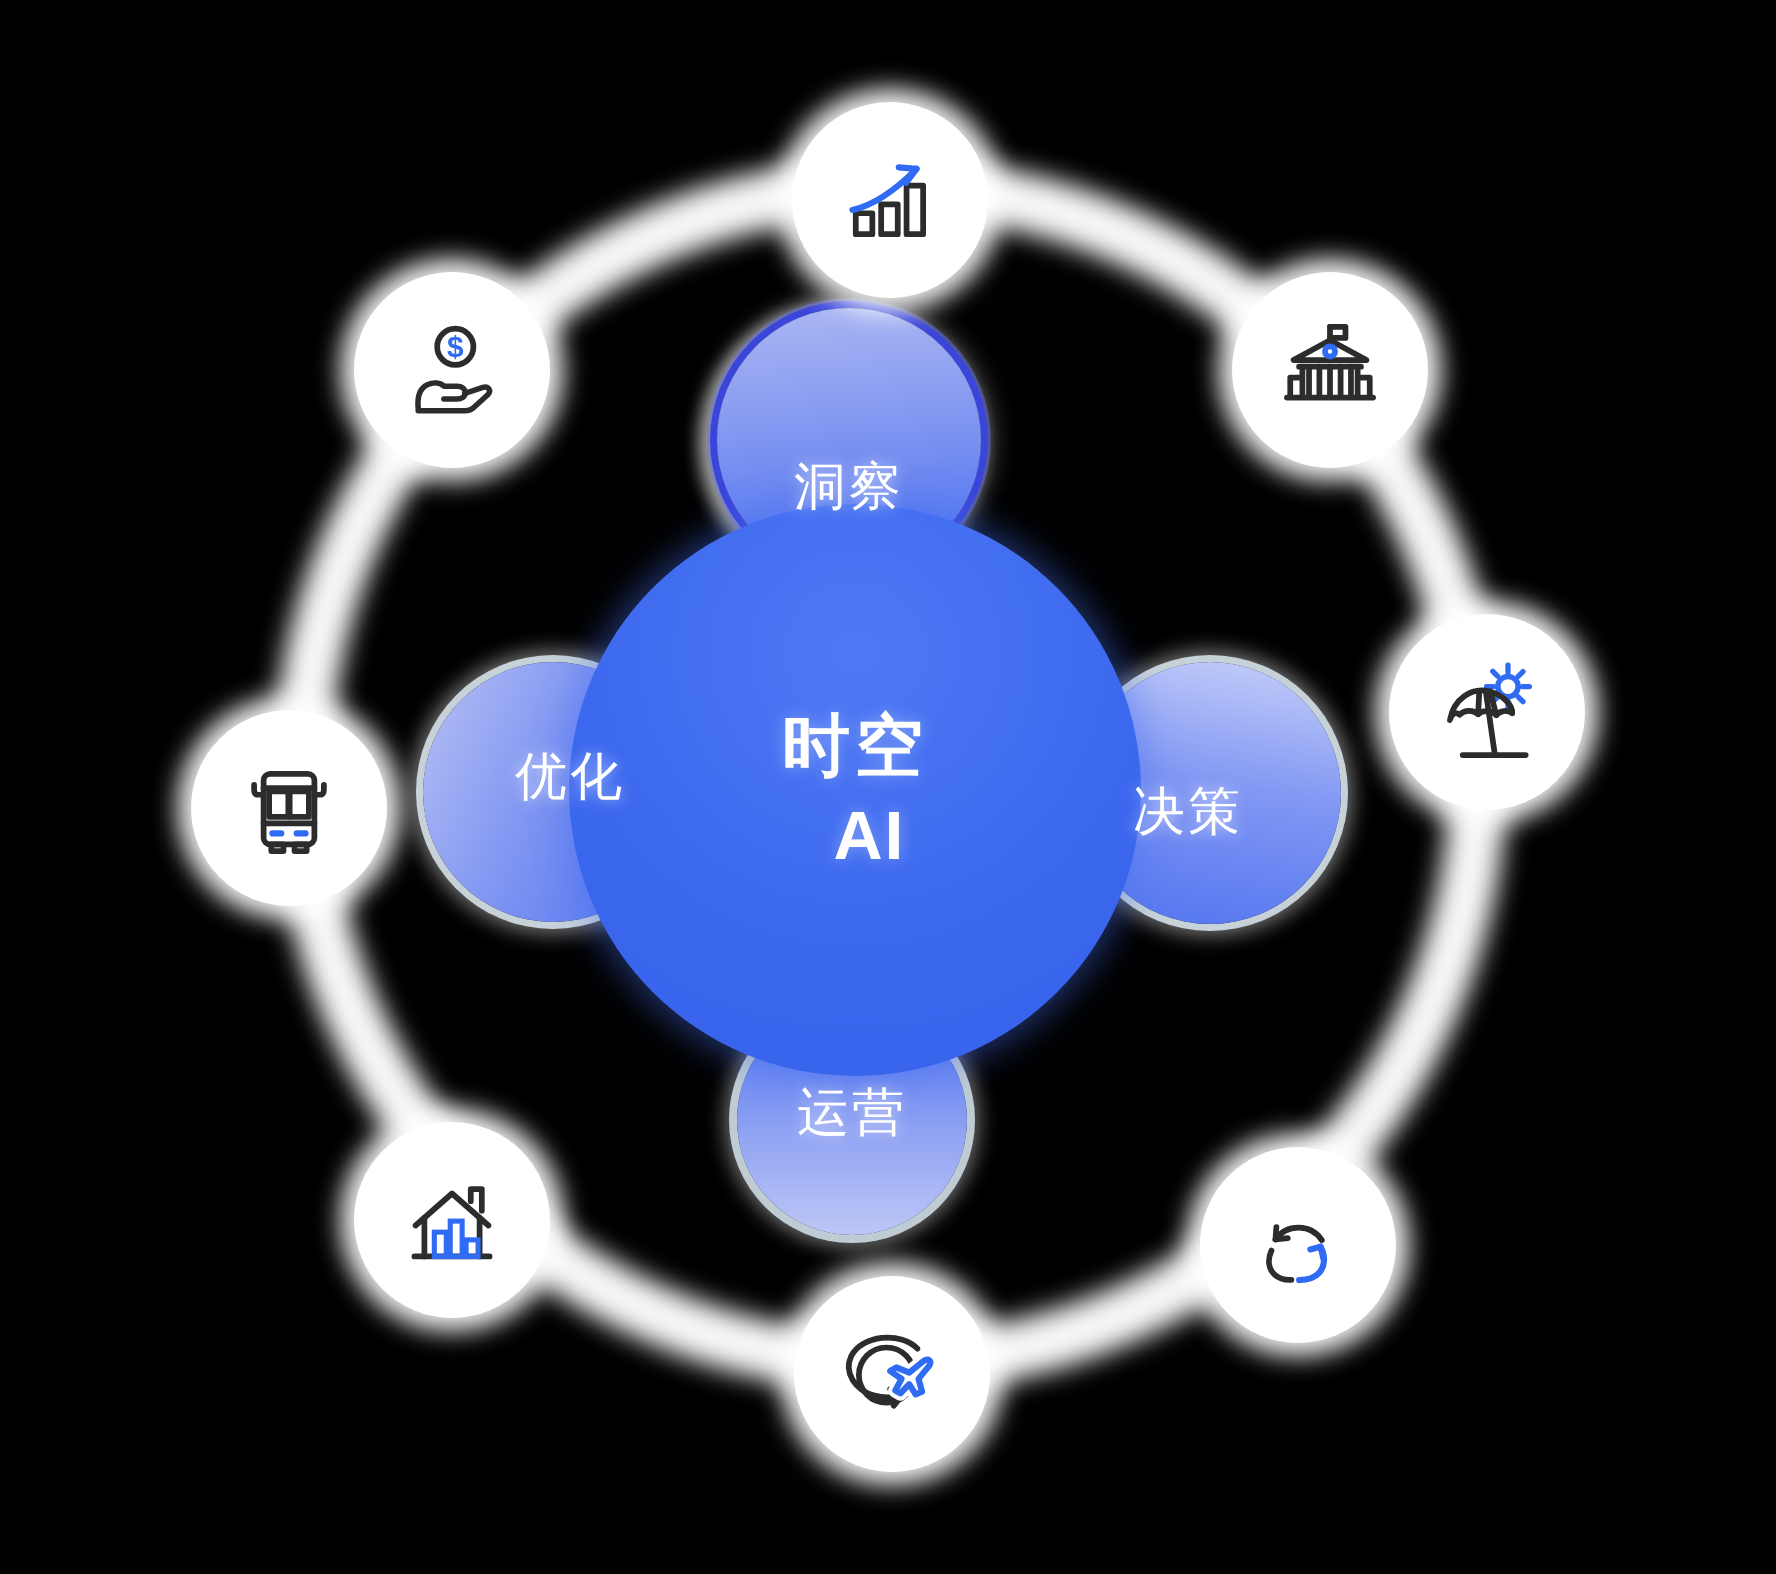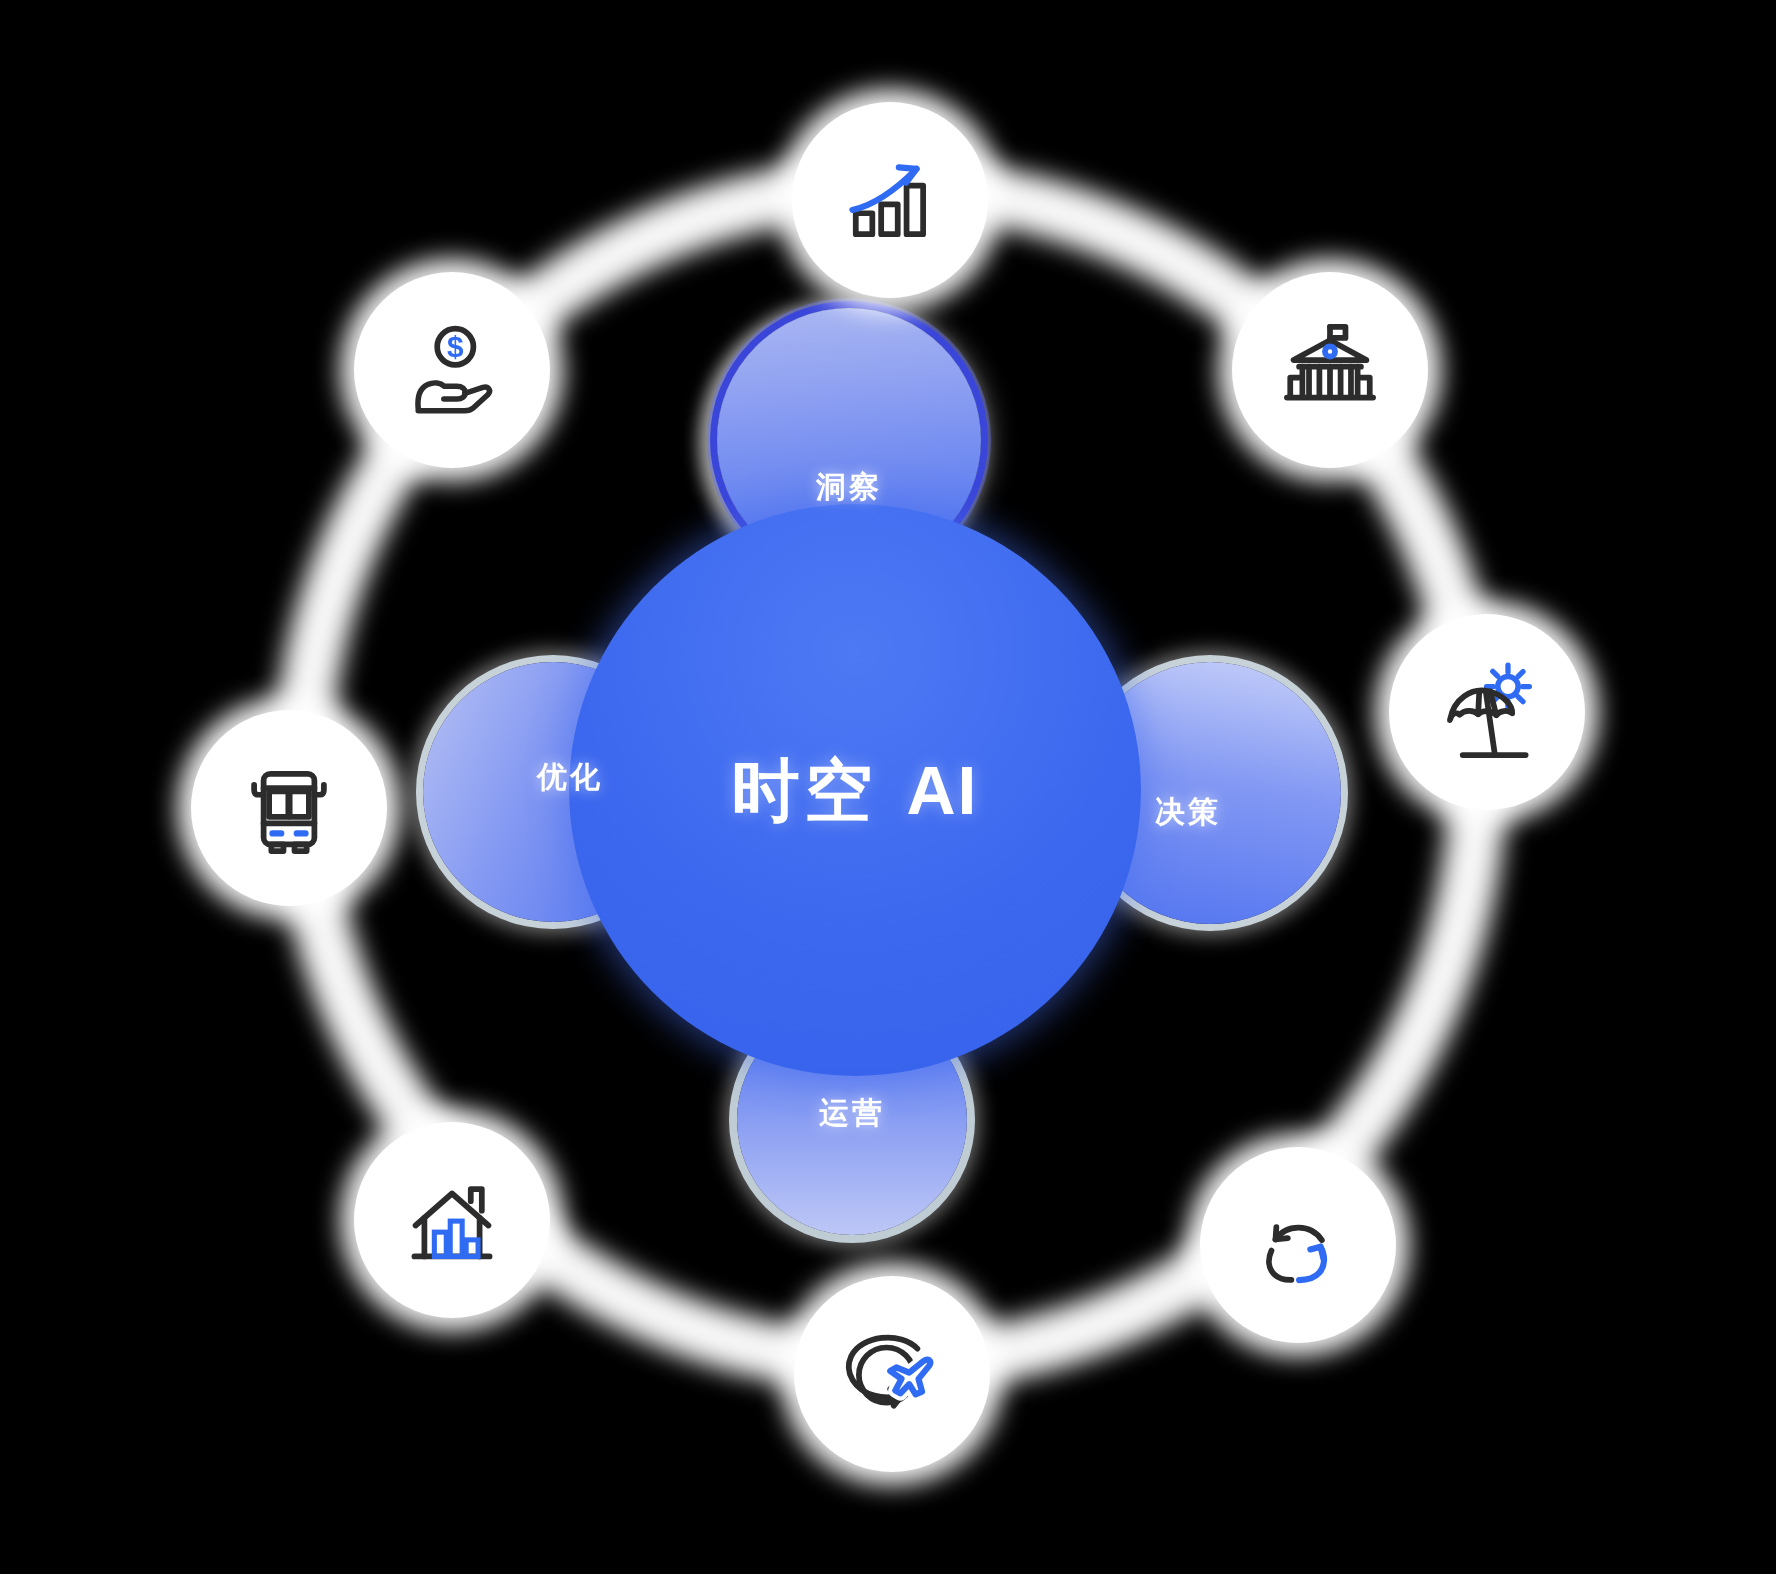--- a/index.html
+++ b/index.html
@@ -52,33 +52,33 @@
     left:423px;top:662px;width:260px;height:260px;
     background:linear-gradient(115deg,#b7c1f4 0%,#8499f2 42%,#4a6ff0 100%);
     box-shadow:0 0 0 7px #c6d1d8,0 0 20px 12px rgba(255,255,255,.45);
   }
   
   .central{
     position:absolute;left:569px;top:504px;width:572px;height:572px;
     border-radius:50%;
     background:radial-gradient(circle at 50% 26%,#4e79f4 0%,#3c68ef 55%,#3662ec 100%);
     box-shadow:0 0 34px 8px rgba(70,110,240,.45);
-    display:flex;flex-direction:row;align-items:center;justify-content:center;
+    display:flex;flex-direction:column;align-items:center;justify-content:center;
     z-index:2;
   }
   .central-line{
     color:#fff;font-weight:700;font-size:68px;line-height:90px;
     letter-spacing:5px;text-align:center;
     text-shadow:0 0 16px rgba(255,255,255,.35);
   }
   .central-line.l2{letter-spacing:2px;margin-left:29px;}
   
   .sat-label{
     position:absolute;z-index:5;transform:translate(-50%,-50%);
-    color:#fff;font-size:30px;font-weight:700;letter-spacing:3px;
+    color:#fff;font-size:52px;font-weight:400;letter-spacing:3px;
     text-shadow:0 0 14px rgba(255,255,255,.65);
     white-space:nowrap;
   }
   .lbl-top{left:849px;top:487px;}
   .lbl-right{left:1188px;top:812px;}
   .lbl-bottom{left:852px;top:1113px;}
   .lbl-left{left:570px;top:777px;}
   
   .stk{fill:none;stroke:#2c2c2c;stroke-width:2.6;stroke-linecap:round;stroke-linejoin:round;}
   .stb{fill:none;stroke:#2f6bf3;stroke-width:2.8;stroke-linecap:round;stroke-linejoin:round;}

